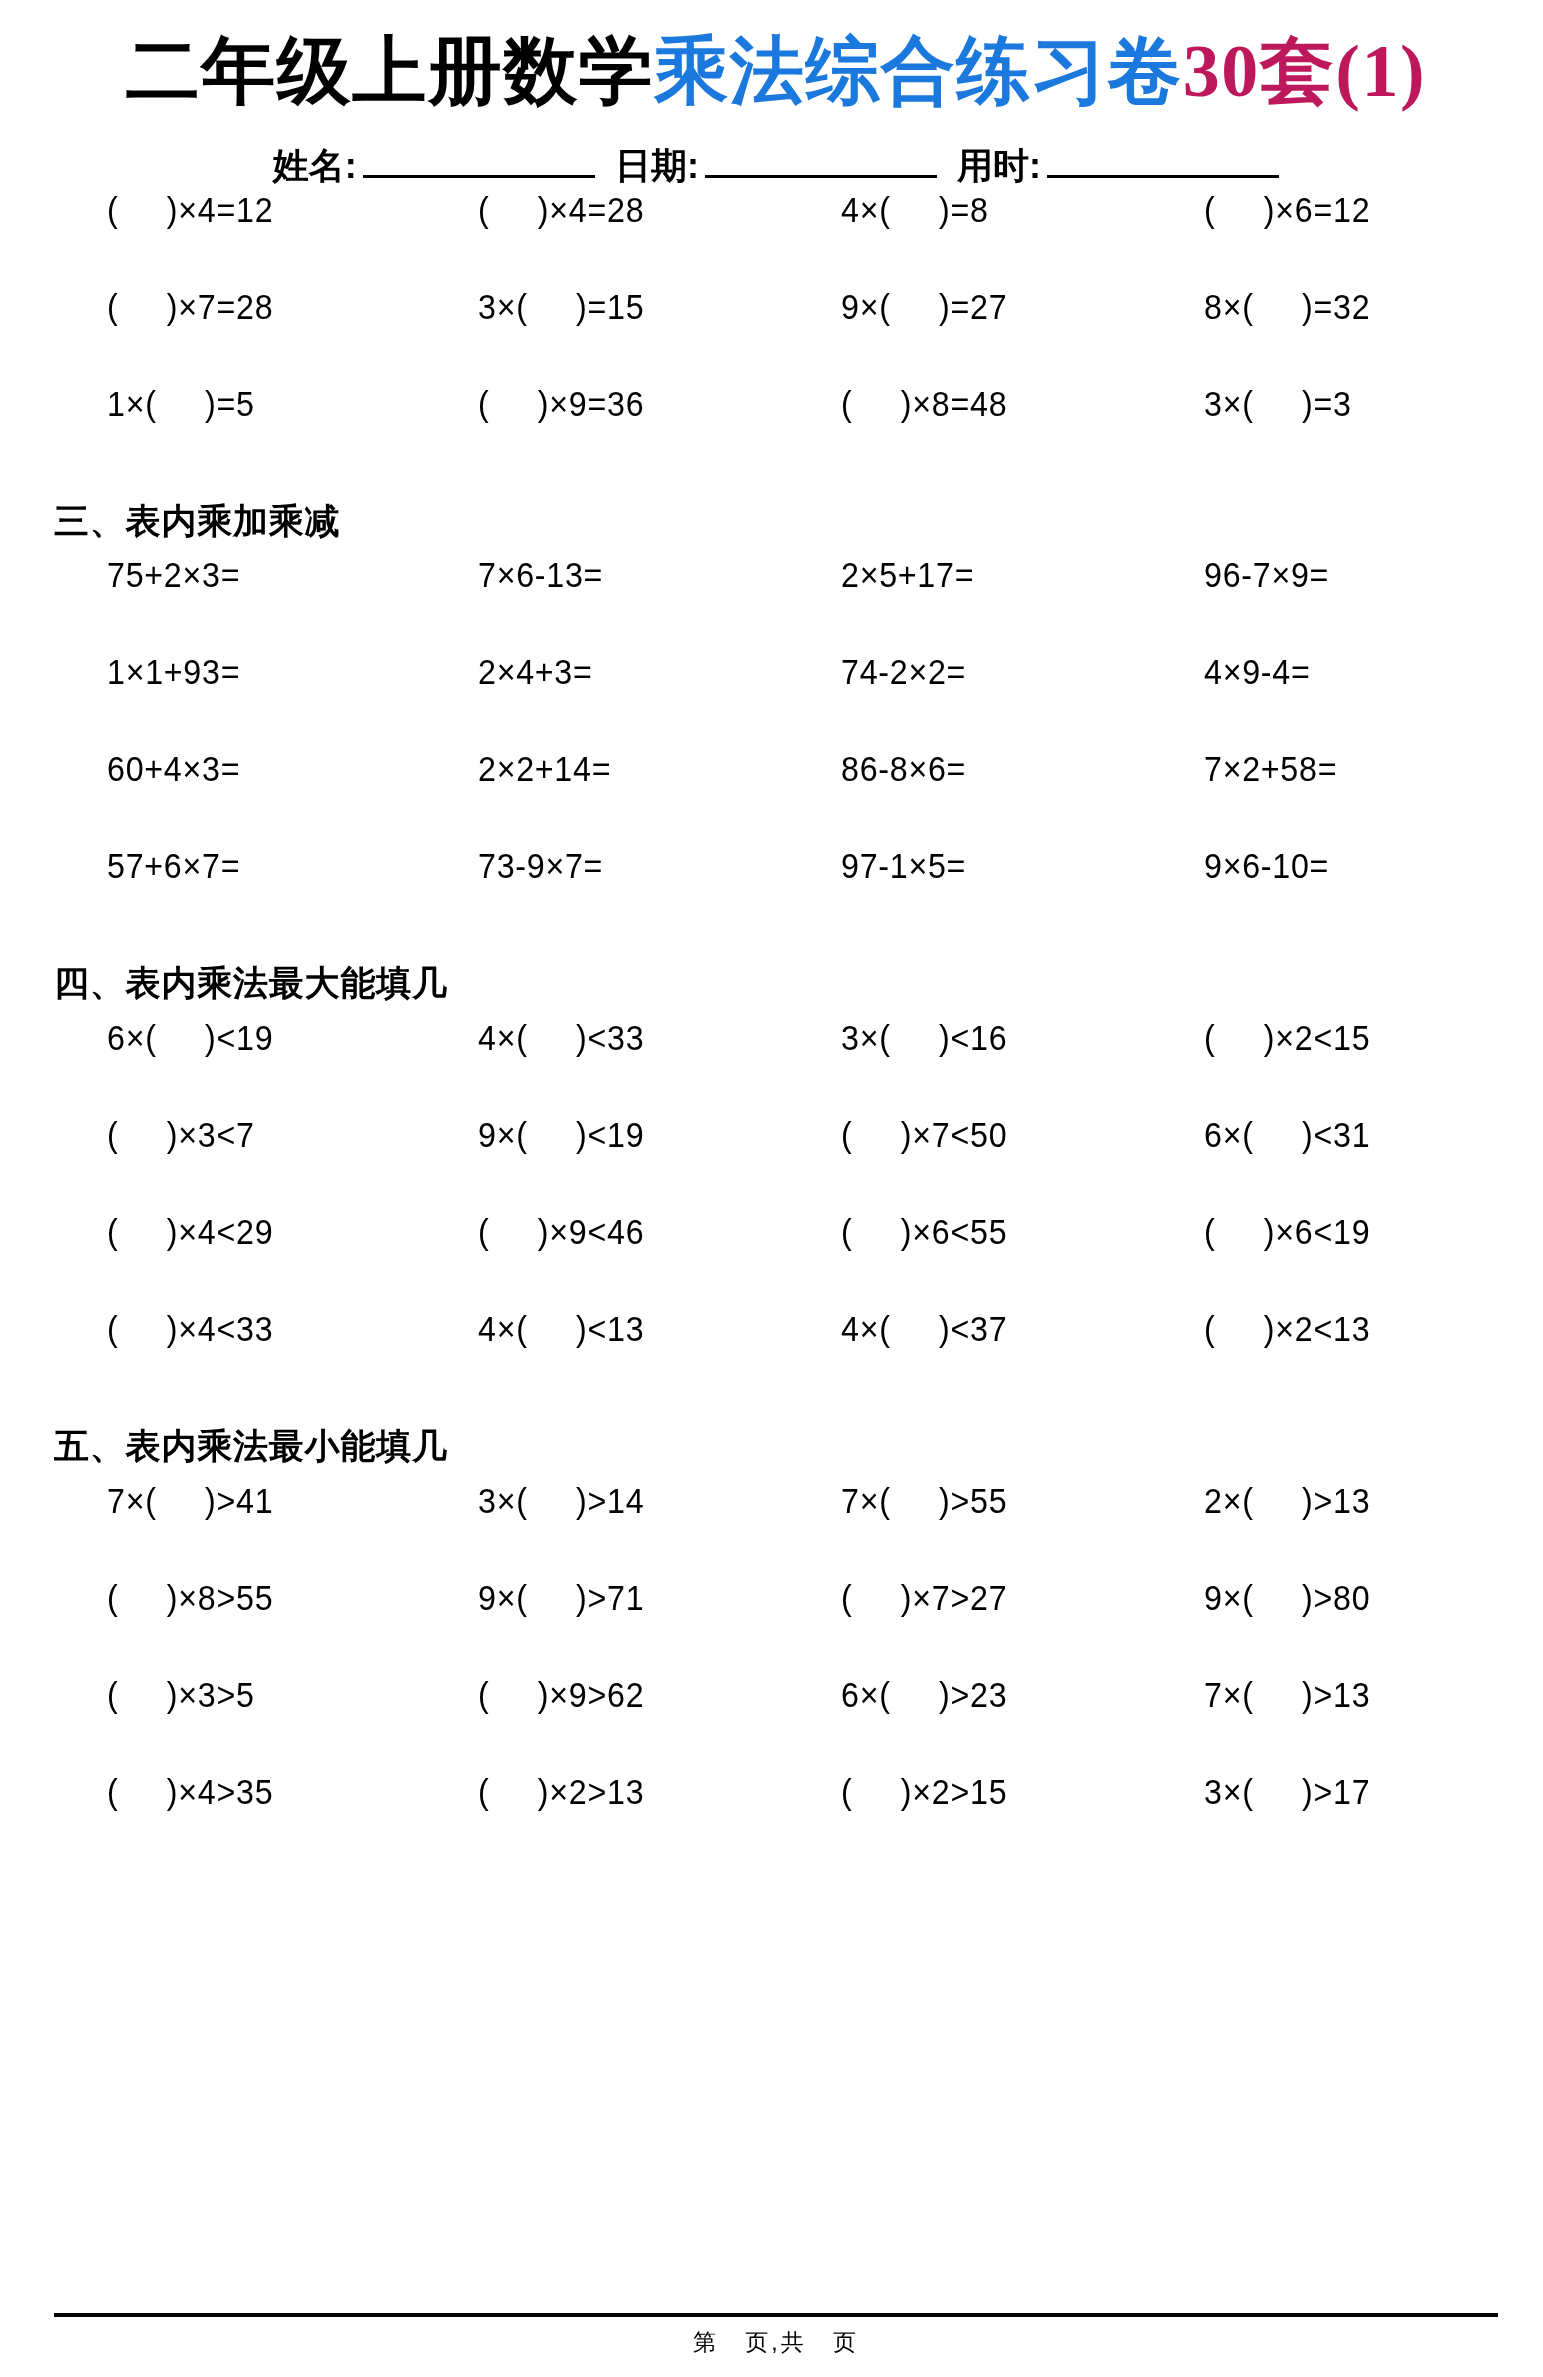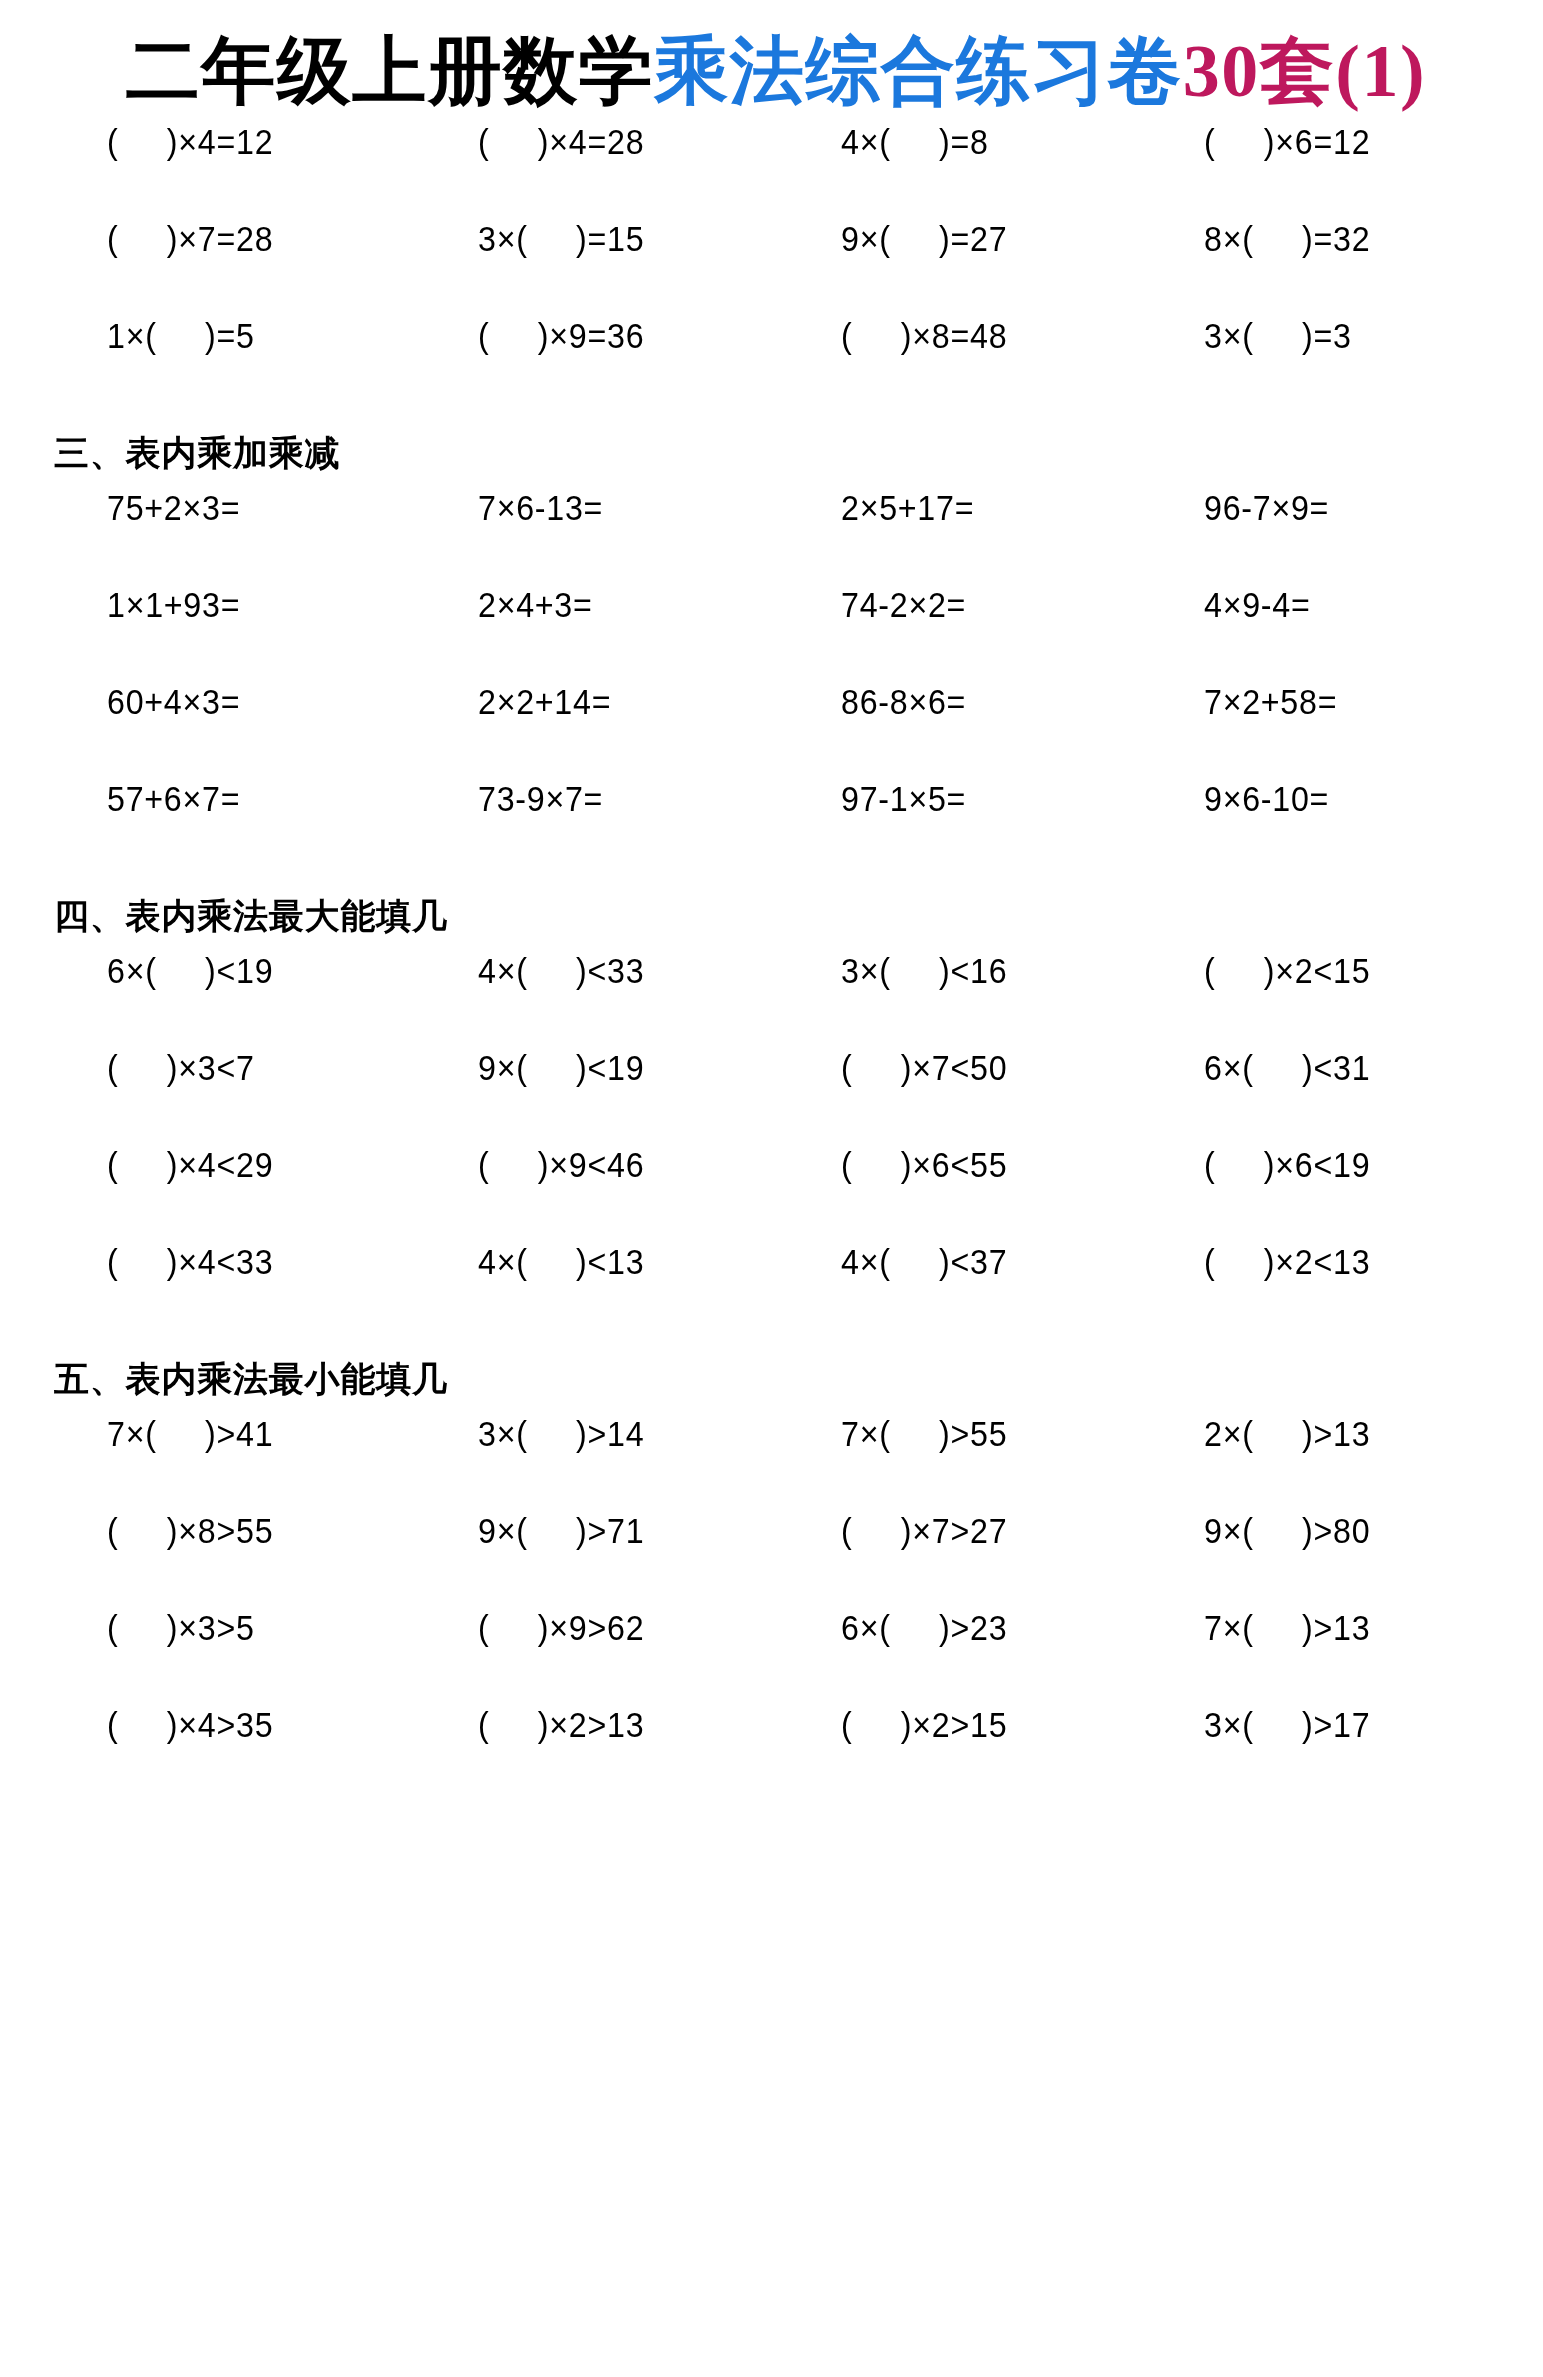--- a/index.html
+++ b/index.html
@@ -76,20 +76,21 @@
     letter-spacing:3.1px;
   }
 </style>
 </head>
 <body>
 
 <div class="page">
 
   <h1 class="title"><span>二年级上册数学</span><span class="t-blue" style="color: rgb(27, 120, 221); text-align: right;">乘法综合练习卷</span><span class="t-red" style="color: #be185d;">30套(1)</span></h1>
 
+  <div class="info-line"><span>姓名:</span><span class="blank"></span><span>日期:</span><span class="blank"></span><span>用时:</span><span class="blank last"></span></div>
 
   <section class="section">
   </section>
 
   <section class="section">
     <div class="grid">
       <span class="prob">(     )×4=12</span>
       <span class="prob">(     )×4=28</span>
       <span class="prob">4×(     )=8</span>
       <span class="prob">(     )×6=12</span>
@@ -163,15 +164,19 @@
       <span class="prob">(     )×9&gt;62</span>
       <span class="prob">6×(     )&gt;23</span>
       <span class="prob">7×(     )&gt;13</span>
       <span class="prob">(     )×4&gt;35</span>
       <span class="prob">(     )×2&gt;13</span>
       <span class="prob">(     )×2&gt;15</span>
       <span class="prob">3×(     )&gt;17</span>
     </div>
   </section>
 
+  <div class="footer">
+    <hr class="footer-rule">
+    <div class="footer-text">第　页,共　页</div>
+  </div>
 
 </div>
 
 
 </body></html>

